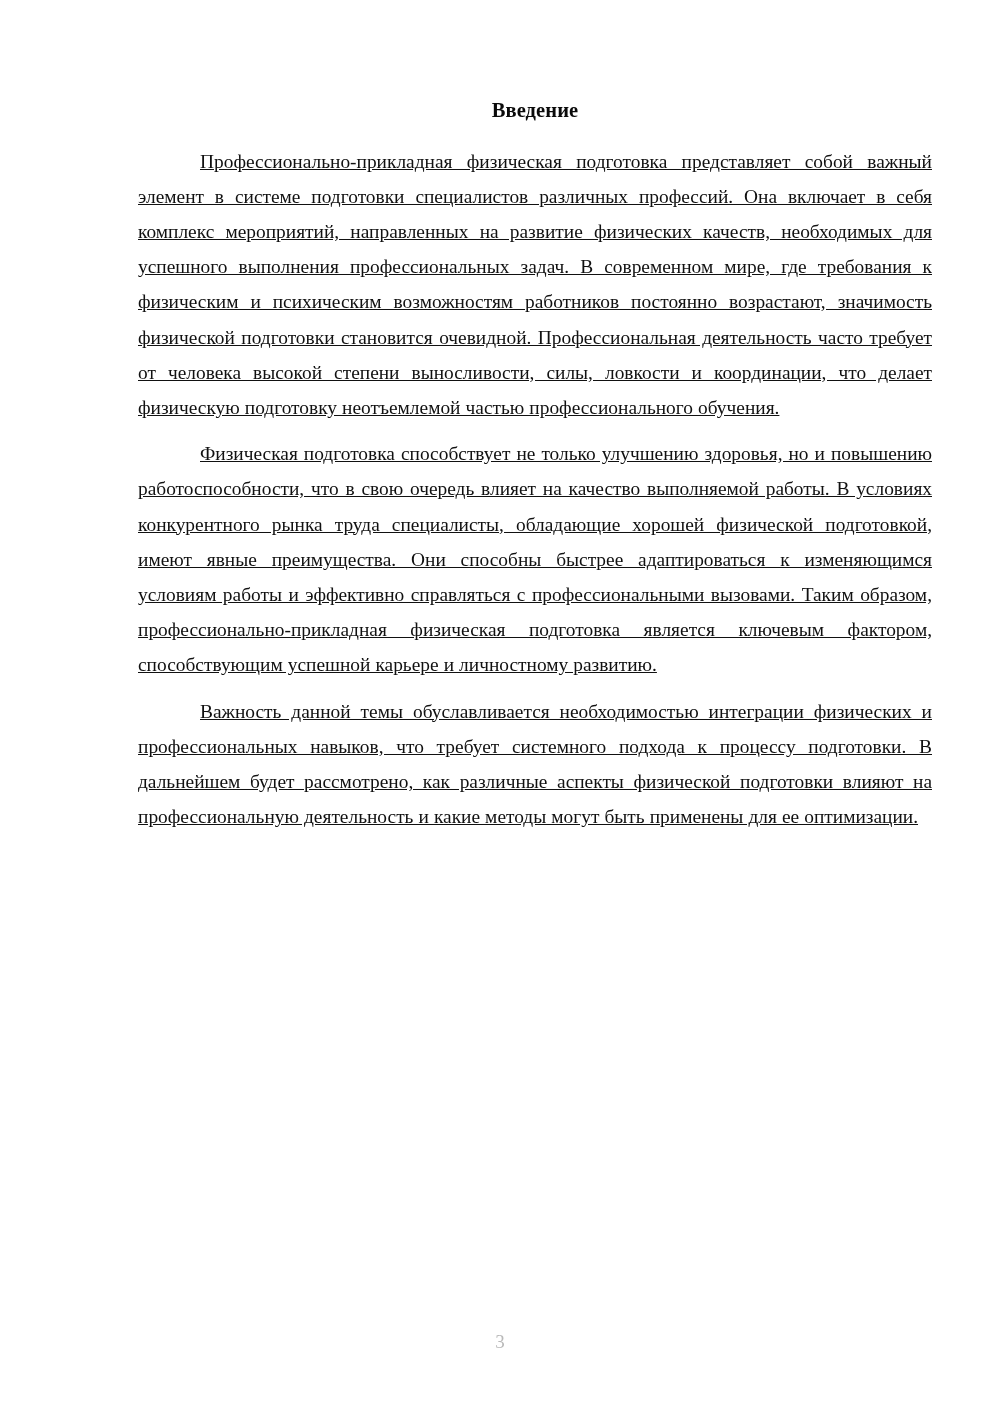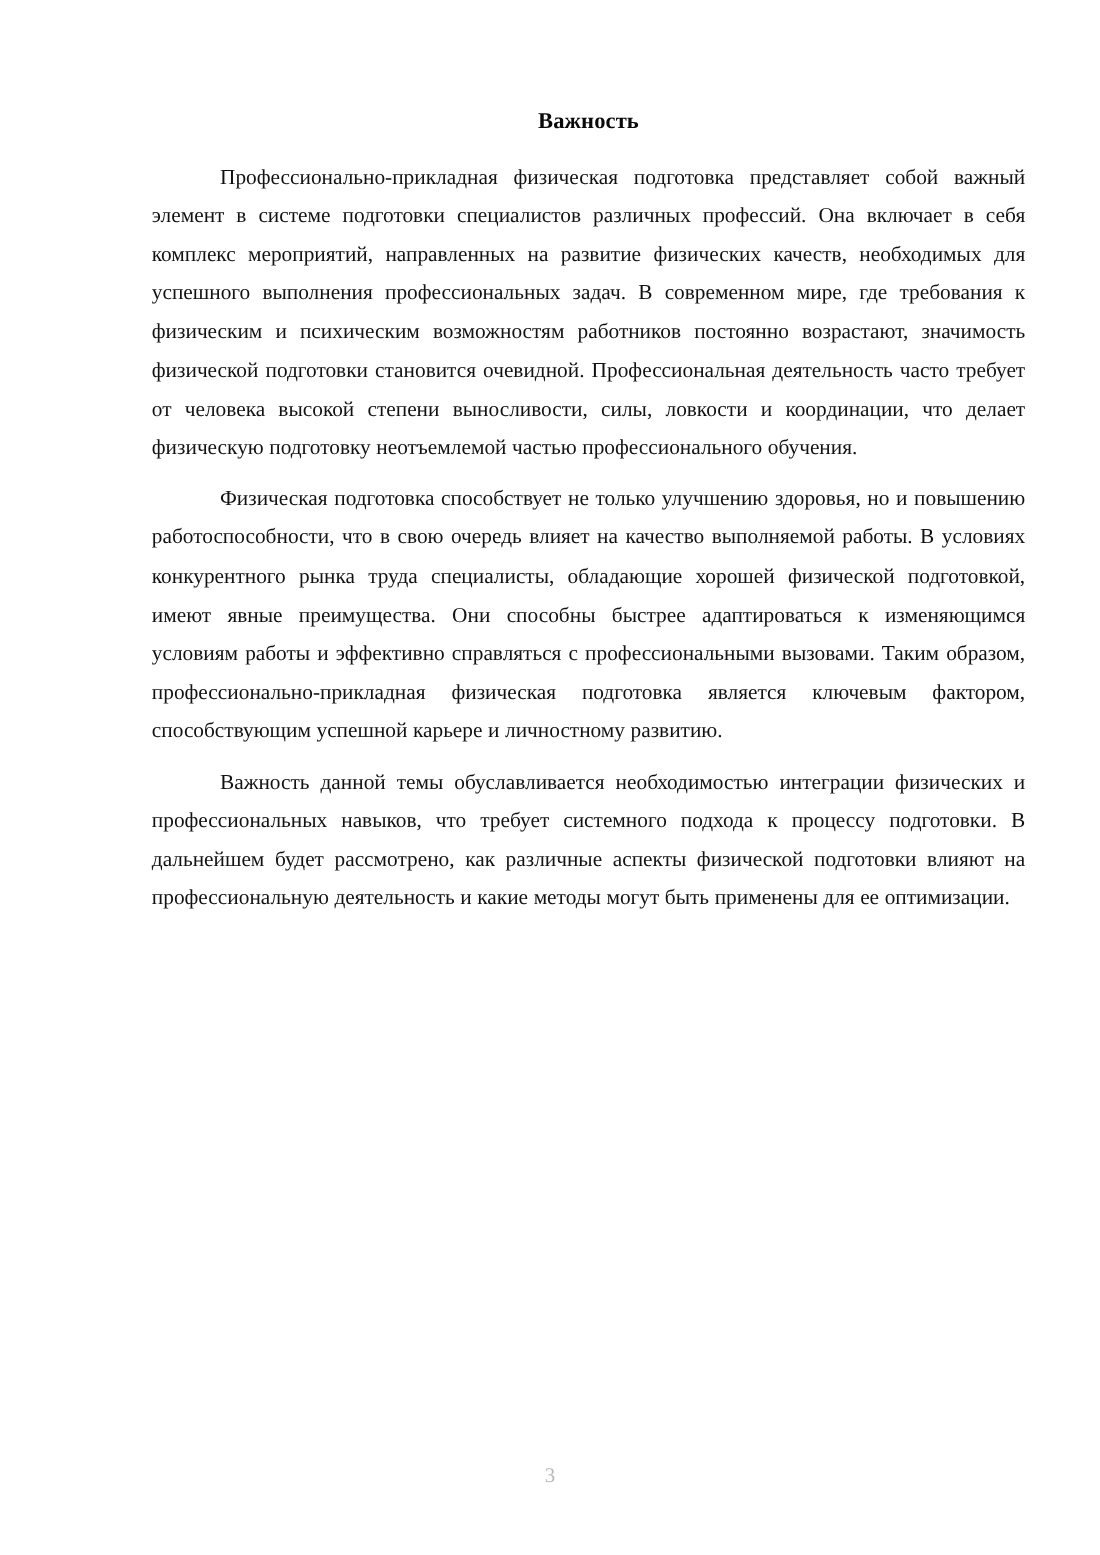--- a/index.html
+++ b/index.html
@@ -53,20 +53,21 @@
     margin: 0;
     padding: 0;
     text-align: justify;
     text-justify: inter-word;
     font-size: 19.4px;
     line-height: 35.2px;
     text-indent: 62px;
     color: #111111;
     hyphens: none;
     word-spacing: 0.2px;
+    text-decoration: underline;
   }
 
   .para.first {
     margin-top: 23px;
   }
 
   .para.spaced {
     margin-top: 11px;
   }
 
@@ -81,21 +82,21 @@
     color: #b9b9b9;
   }
 </style>
 </head>
 <body>
 
 <div class="page">
 
   <div class="content">
 
-    <h1 class="doc-title">Важность</h1>
+    <h1 class="doc-title">Введение</h1>
 
     <div class="body-text">
       <p class="para first">Профессионально-прикладная физическая подготовка представляет собой важный элемент в системе подготовки специалистов различных профессий. Она включает в себя комплекс мероприятий, направленных на развитие физических качеств, необходимых для успешного выполнения профессиональных задач. В современном мире, где требования к физическим и психическим возможностям работников постоянно возрастают, значимость физической подготовки становится очевидной. Профессиональная деятельность часто требует от человека высокой степени выносливости, силы, ловкости и координации, что делает физическую подготовку неотъемлемой частью профессионального обучения.</p>
       <p class="para spaced">Физическая подготовка способствует не только улучшению здоровья, но и повышению работоспособности, что в свою очередь влияет на качество выполняемой работы. В условиях конкурентного рынка труда специалисты, обладающие хорошей физической подготовкой, имеют явные преимущества. Они способны быстрее адаптироваться к изменяющимся условиям работы и эффективно справляться с профессиональными вызовами. Таким образом, профессионально-прикладная физическая подготовка является ключевым фактором, способствующим успешной карьере и личностному развитию.</p>
       <p class="para spaced">Важность данной темы обуславливается необходимостью интеграции физических и профессиональных навыков, что требует системного подхода к процессу подготовки. В дальнейшем будет рассмотрено, как различные аспекты физической подготовки влияют на профессиональную деятельность и какие методы могут быть применены для ее оптимизации.</p>
     </div>
 
   </div>
 
   <div class="page-number">3</div>

